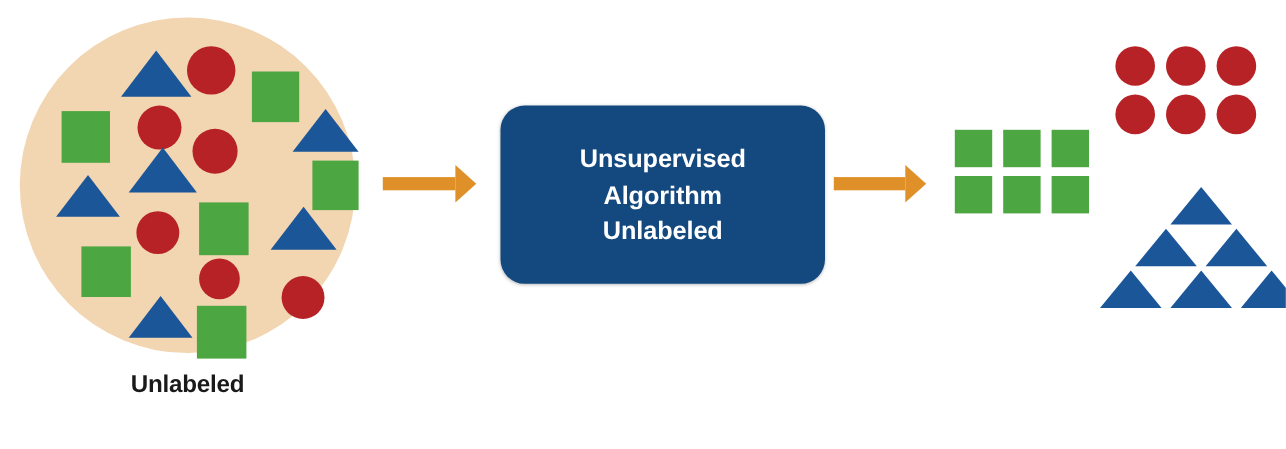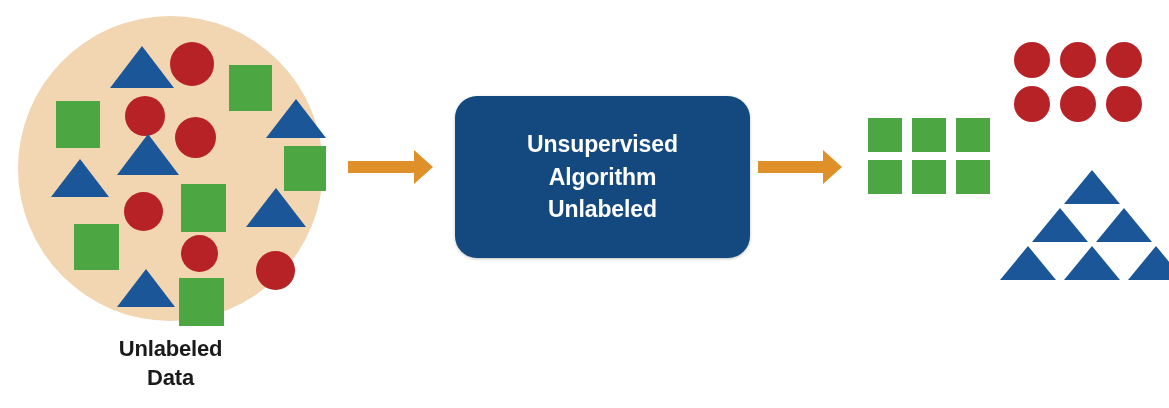--- a/index.html
+++ b/index.html
@@ -168,21 +168,20 @@
           <div class="shape tr" style="left: 228px; top: 172px; border-left-width: 30px; border-right-width: 30px; border-bottom-width: 39px;"></div>
           <div class="shape sq" style="left: 56px; top: 208px; width: 45px; height: 46px;"></div>
           <div class="shape ci" style="left: 163px; top: 219px; width: 37px; height: 37px;"></div>
           <div class="shape ci" style="left: 238px; top: 235px; width: 39px; height: 39px;"></div>
           <div class="shape tr" style="left: 99px; top: 253px; border-left-width: 29px; border-right-width: 29px; border-bottom-width: 38px;"></div>
           <div class="shape sq" style="left: 161px; top: 262px; width: 45px; height: 48px;"></div>
         </div>
     </div>
     <div id="input-label">
       <div>Unlabeled</div>
-      <div>Data</div>
     </div>
   </div>
 
   <div class="arrow" id="arrow-1">
     <div class="shaft"></div>
     <div class="head"></div>
   </div>
 
   <div id="algorithm-box">
     <div id="algorithm-box-label">

